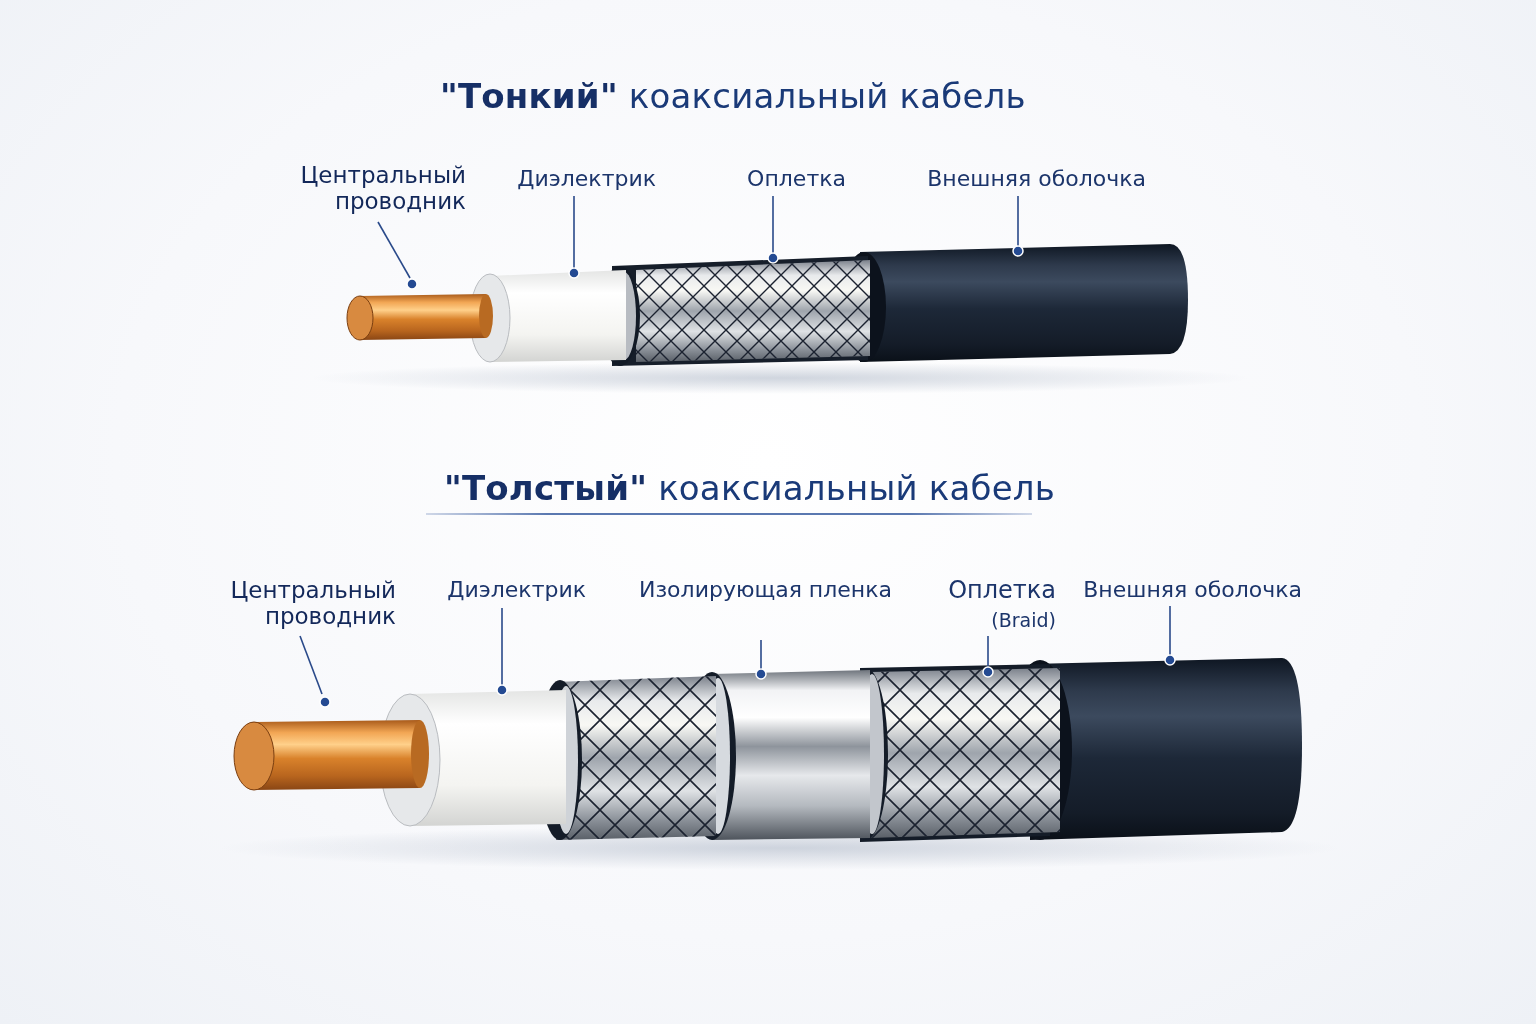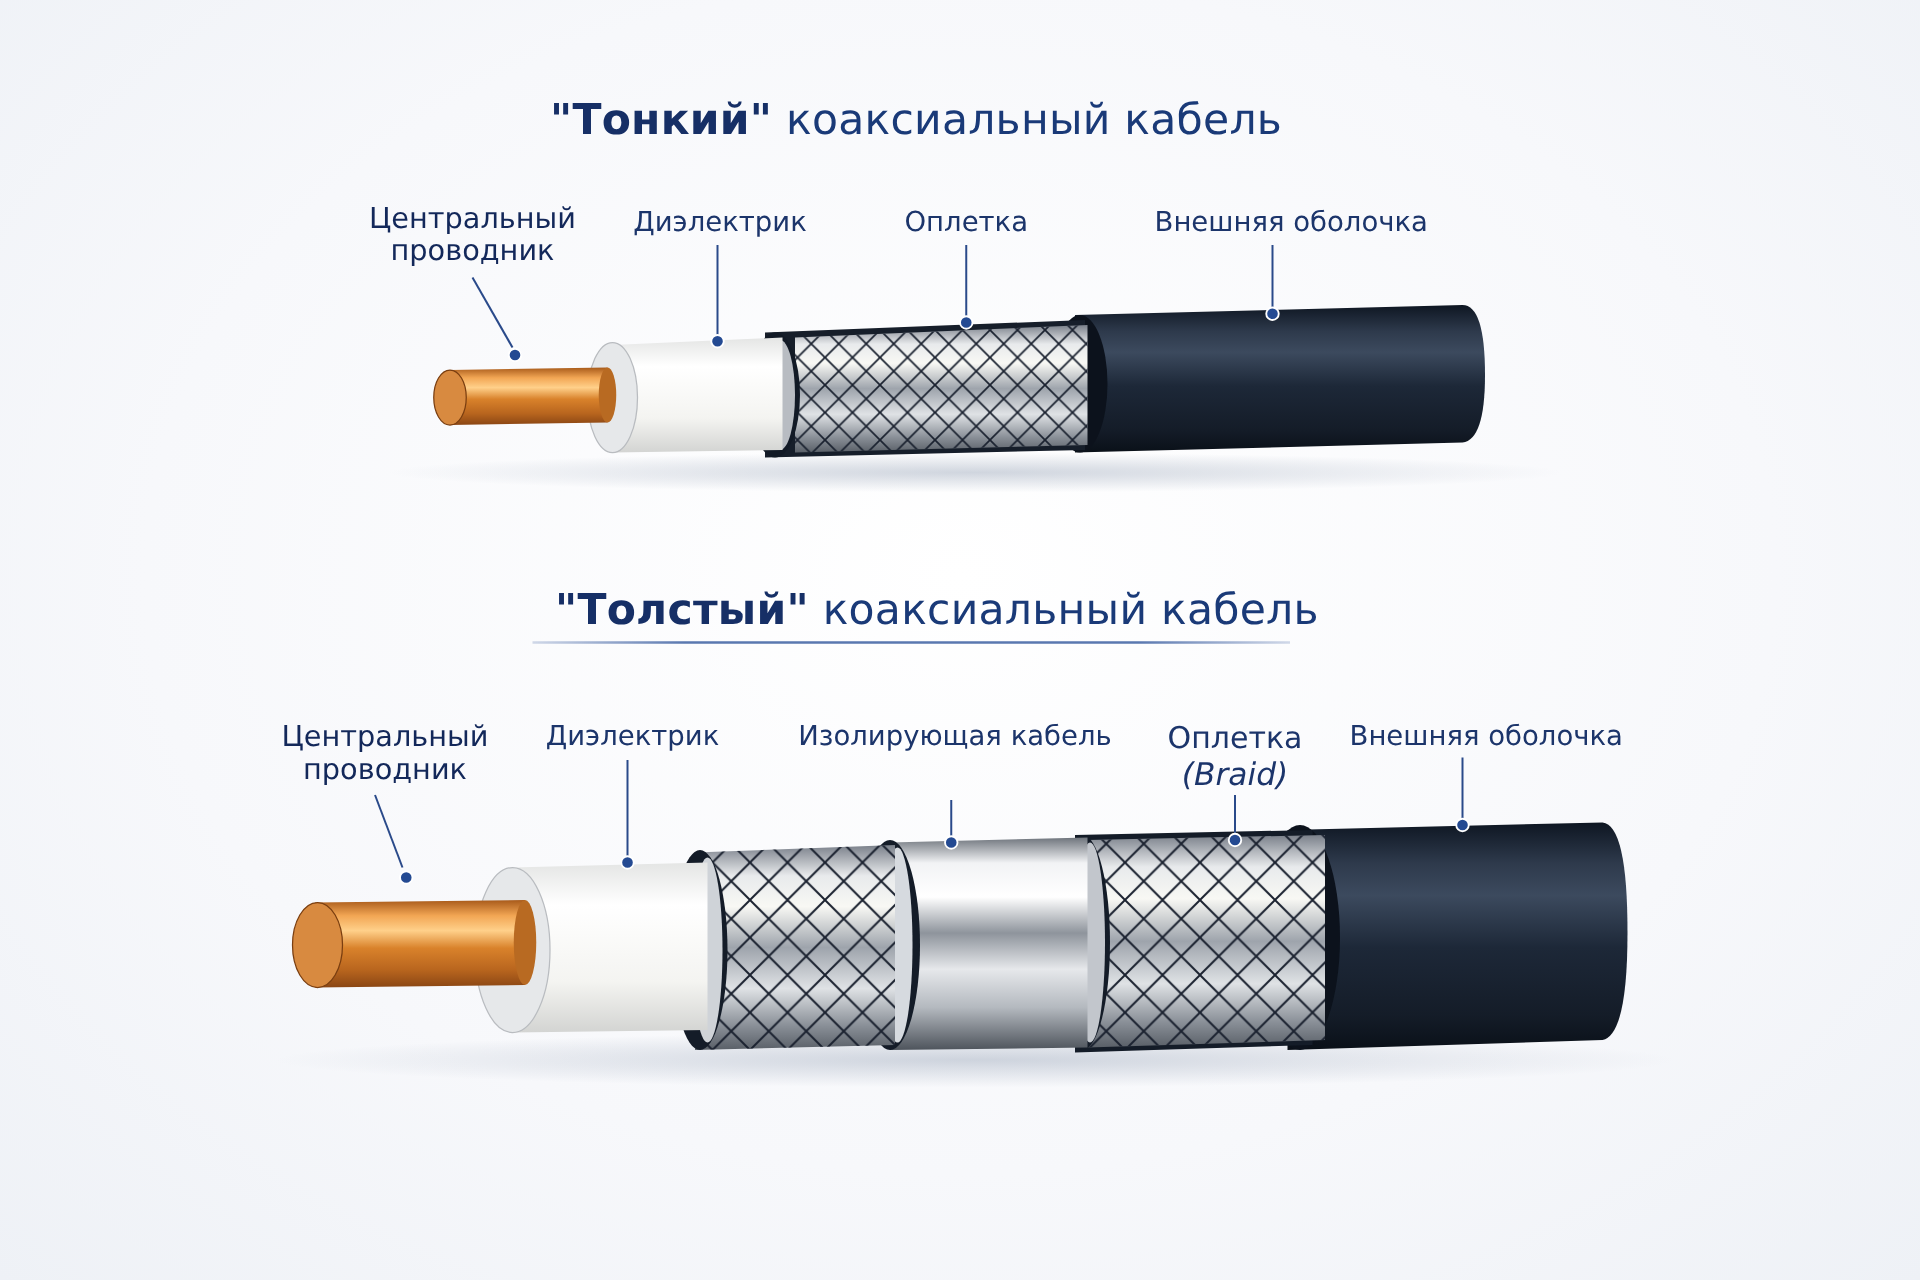--- a/index.html
+++ b/index.html
@@ -12,21 +12,21 @@
   }
   .abs { position: absolute; }
   .title {
     font-size: 34px; color: #1a3a78; white-space: nowrap; letter-spacing: 0.2px;
   }
   .title b { font-weight: bold; color: #162f66; }
   .title-underline {
     position: absolute; height: 2px; background: linear-gradient(90deg, rgba(80,110,170,0.25), #5a78b0 20%, #5a78b0 80%, rgba(80,110,170,0.25));
   }
   .lbl {
-    font-size: 22px; color: #1c356b; text-align: center; white-space: nowrap; line-height: 26px;
+    font-size: 22px; color: #1c356b; text-align: right; white-space: nowrap; line-height: 26px;
   }
   .lbl.bold { color: #13285a; font-size: 23px; }
   svg { position: absolute; left: 0; top: 0; }
 </style>
 </head>
 <body>
 
 <svg width="1536" height="1024" viewBox="0 0 1536 1024">
   <defs>
     <linearGradient id="copper" x1="0" y1="0" x2="0" y2="1">
@@ -199,21 +199,21 @@
 <div class="title-underline" style="left:426px; top:513px; width:606px;"></div>
 
 <div class="abs lbl bold" style="left:220px; top:577px; width:176px;">
   <div>Центральный</div>
   <div>проводник</div>
 </div>
 <div class="abs lbl" style="left:426px; top:577px; width:160px;">
   <div>Диэлектрик</div>
 </div>
 <div class="abs lbl" style="left:636px; top:577px; width:256px;">
-  <div>Изолирующая кабель</div>
+  <div>Изолирующая пленка</div>
 </div>
 <div class="abs lbl" style="left:920px; top:577px; width:136px; font-size:24px;">
   <div>Оплетка</div>
-  <div style="font-size:25px; line-height:34px;font-style:italic;">(Braid)</div>
+  <div style="font-size:19px; line-height:34px;">(Braid)</div>
 </div>
 <div class="abs lbl" style="left:1076px; top:577px; width:226px;">
   <div>Внешняя оболочка</div>
 </div>
 
 </body></html>

